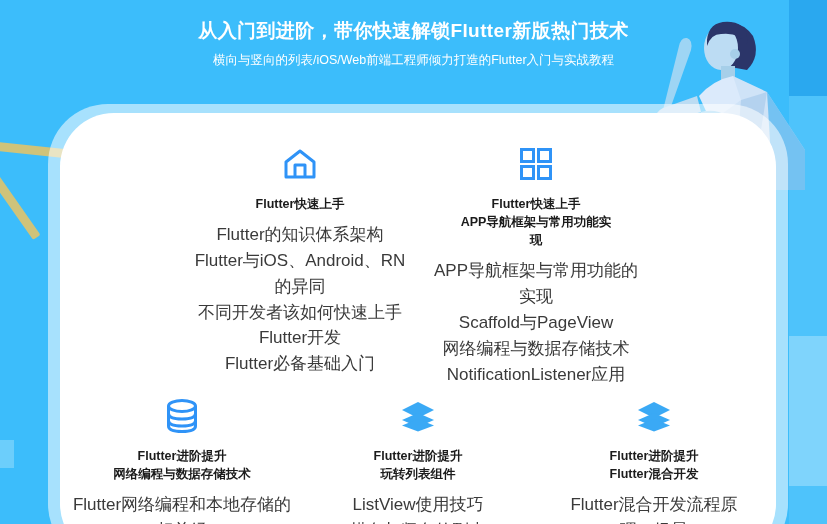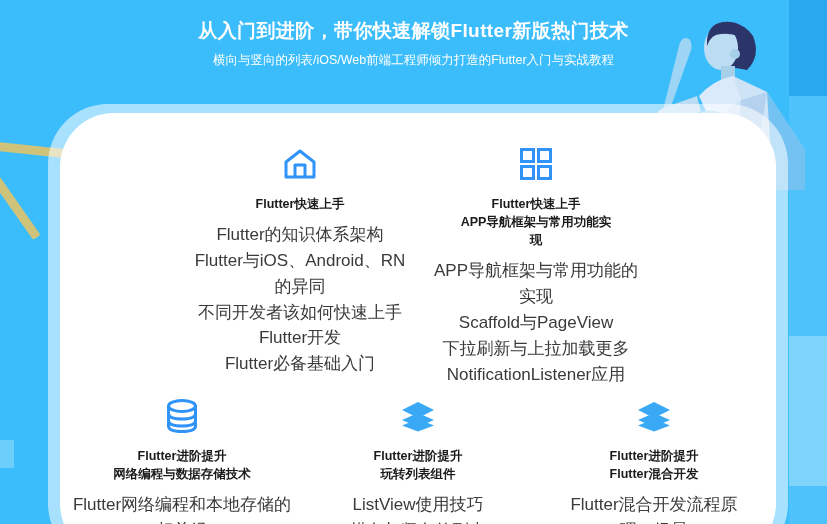--- a/index.html
+++ b/index.html
@@ -230,21 +230,21 @@
               <rect x="1.5" y="18.5" width="12" height="12" fill="none" stroke="#2f93f7" stroke-width="3"></rect>
               <rect x="18.5" y="18.5" width="12" height="12" fill="none" stroke="#2f93f7" stroke-width="3"></rect>
             </svg>
           </div>
           <div class="card-title">Flutter快速上手
 APP导航框架与常用功能实
 现</div>
           <div class="card-body">APP导航框架与常用功能的
 实现
 Scaffold与PageView
-下拉刷新与上拉加载更多
+网络编程与数据存储技术
 NotificationListener应用</div>
         </div>
 
       </div>
 
       <div class="row row-bottom">
 
         <div class="card">
           <div class="card-icon">
             <svg width="32" height="34" viewBox="0 0 32 34">

